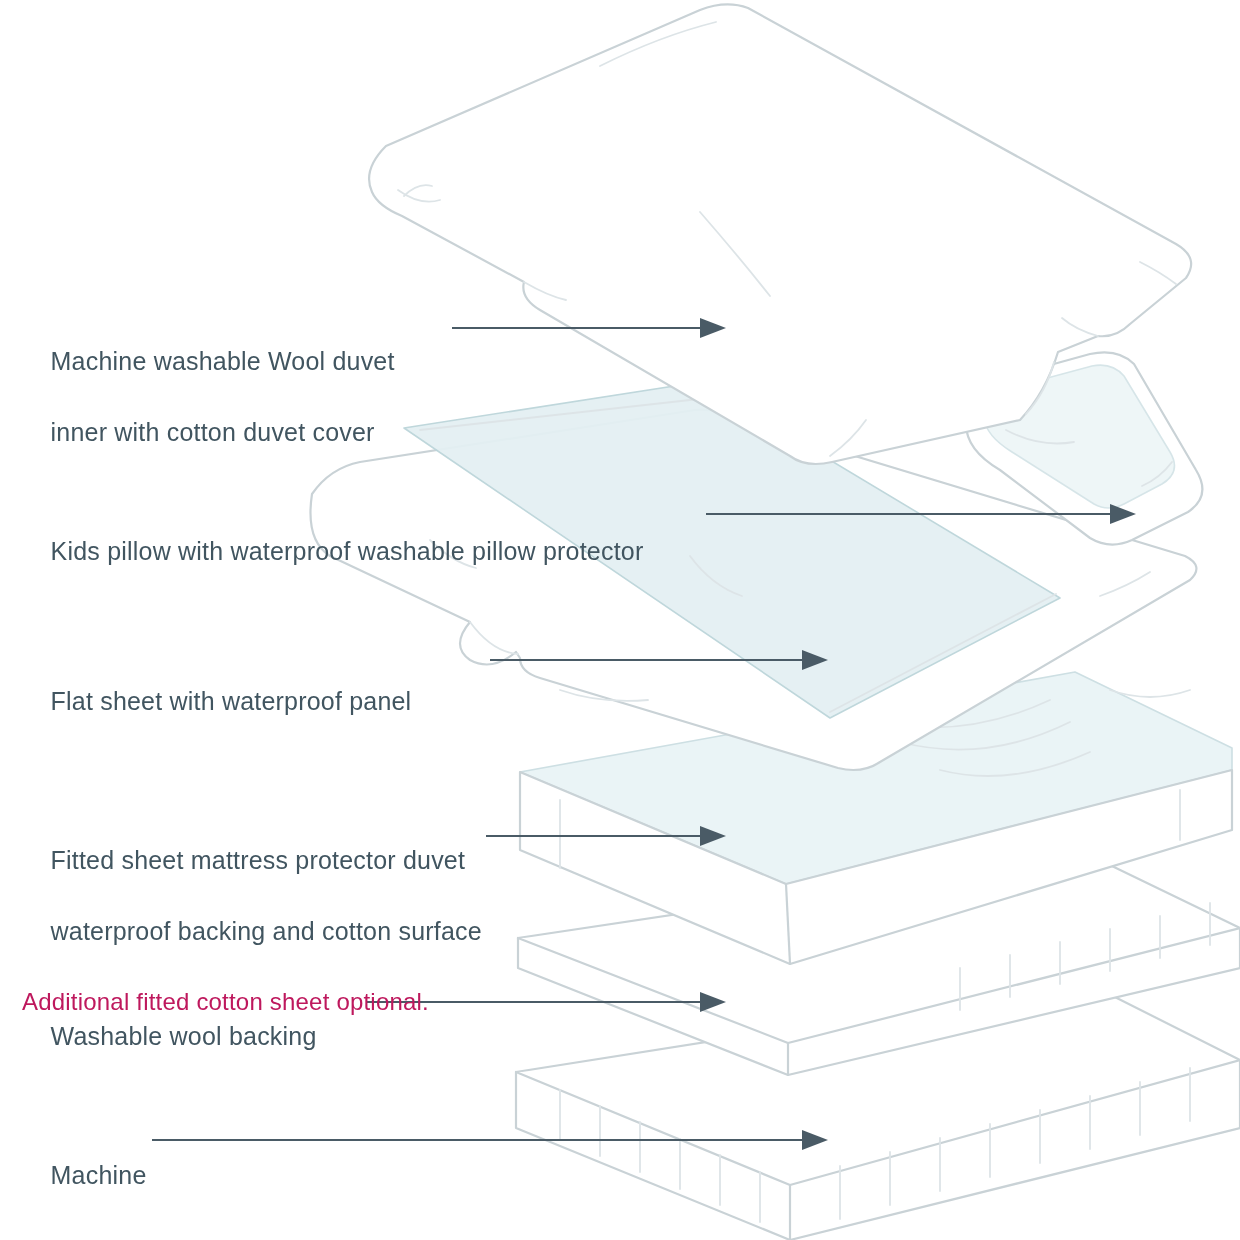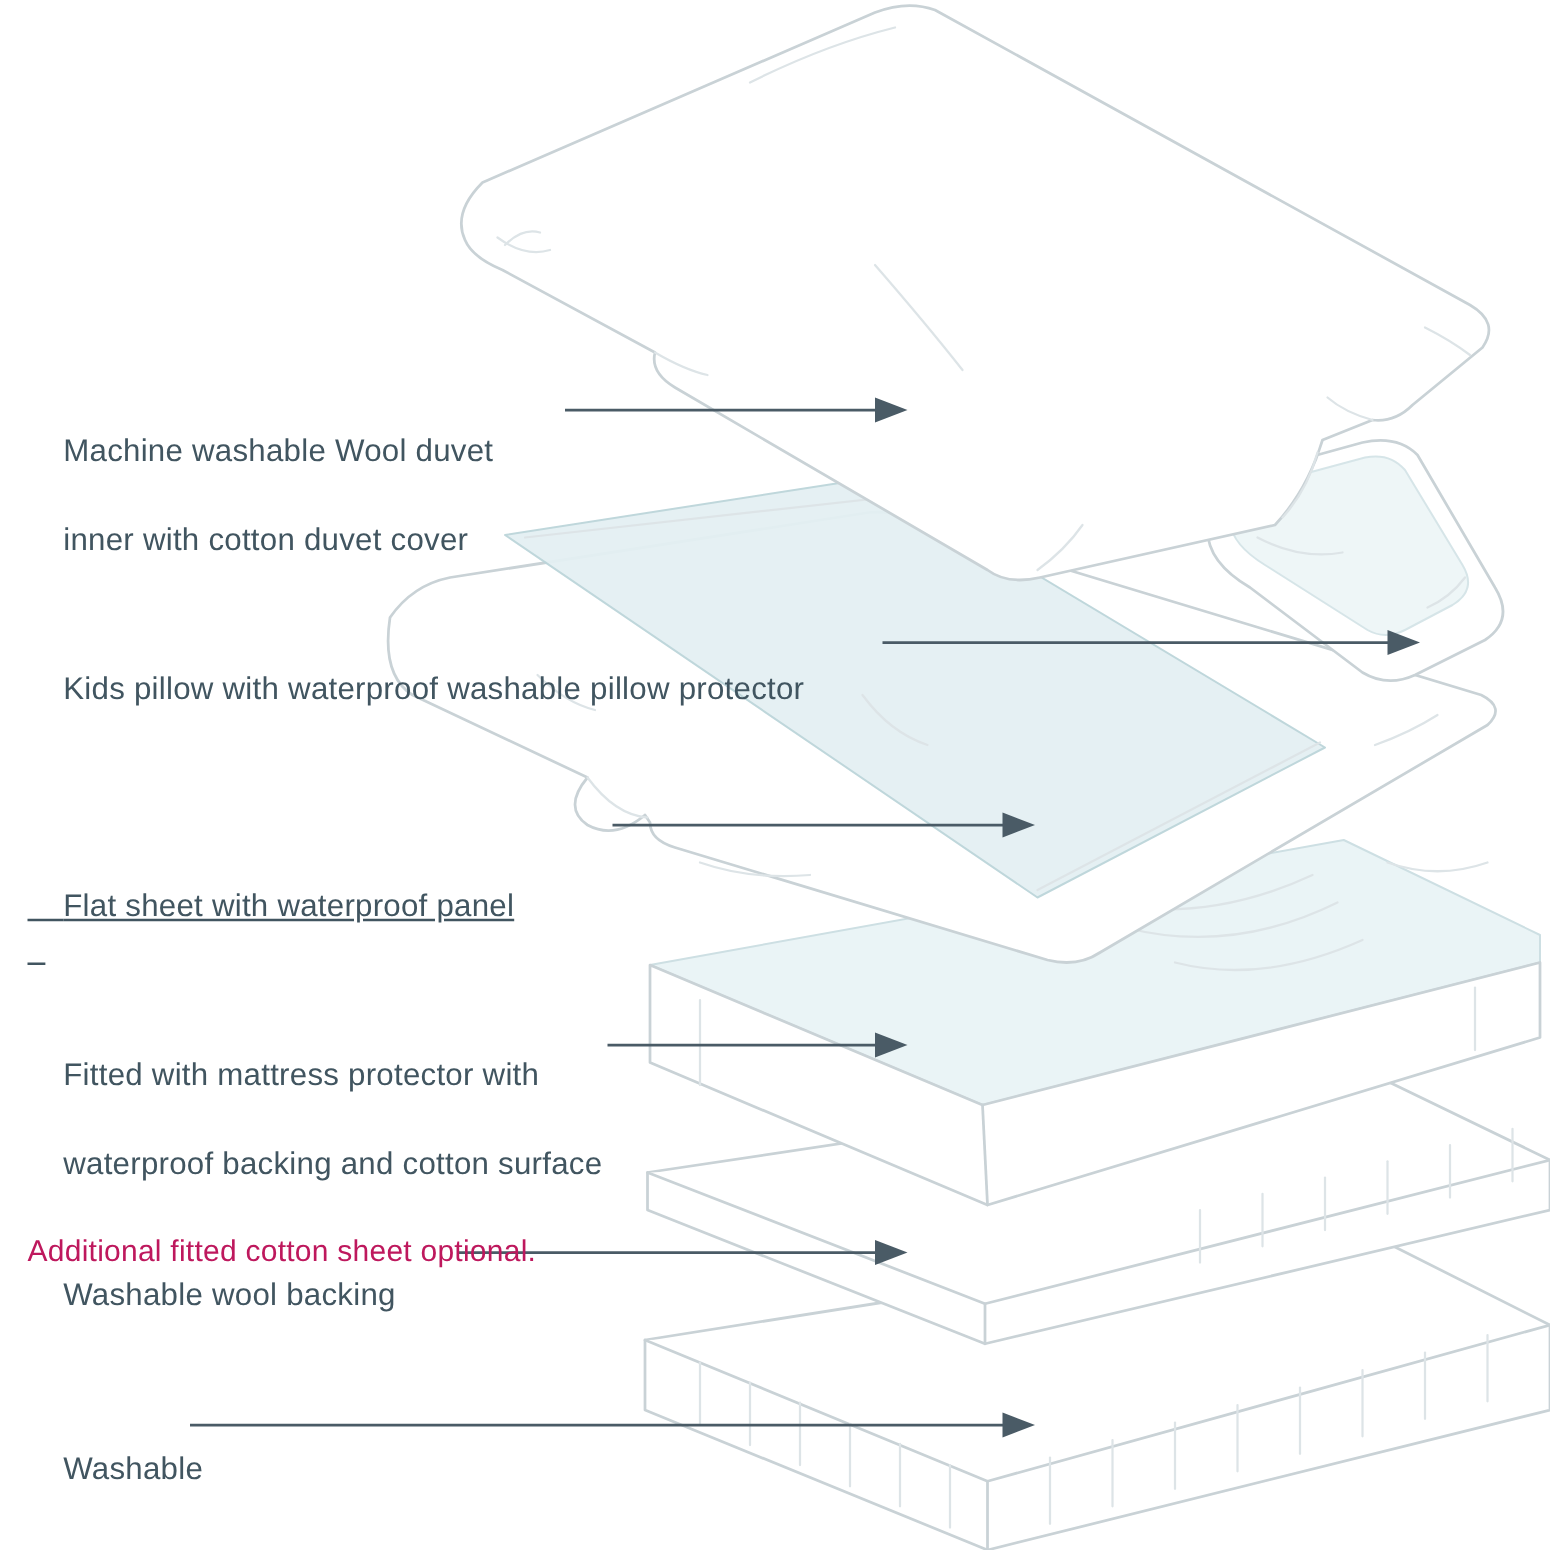--- a/index.html
+++ b/index.html
@@ -32,21 +32,21 @@
     letter-spacing: 0.2px;
     white-space: pre;
   }
   .label .sub {
     display: block;
     color: #be185d;
     font-size: 24px;
   }
   #lbl-duvet   { left: 22px; top: 308px; }
   #lbl-pillow  { left: 22px; top: 498px; }
-  #lbl-flat    { left: 22px; top: 672px; text-decoration: underline; }
+  #lbl-flat    { left: 22px; top: 648px; }
   #lbl-fitted  { left: 22px; top: 807px; }
   #lbl-wool    { left: 22px; top: 983px; }
   #lbl-matt    { left: 22px; top: 1122px; }
 </style>
 </head>
 <body>
 
 <div id="stage">
 
   <svg id="art" viewBox="0 0 1240 1240">
@@ -185,26 +185,26 @@
   <div class="label" id="lbl-duvet">
     <span>Machine washable Wool duvet</span><br>
     <span>inner with cotton duvet cover</span>
   </div>
 
   <div class="label" id="lbl-flat">
     <span>Flat sheet with waterproof panel</span>
   </div>
 
   <div class="label" id="lbl-fitted">
-    <span>Fitted with mattress protector with</span><br>
+    <span>Fitted sheet mattress protector duvet</span><br>
     <span>waterproof backing and cotton surface</span>
     <span class="sub">Additional fitted cotton sheet optional.</span>
   </div>
 
   <div class="label" id="lbl-wool">
     <span>Washable wool backing</span>
   </div>
 
   <div class="label" id="lbl-matt">
-    <span>Washable</span>
+    <span>Machine</span>
   </div>
 
 </div>
 
 </body></html>

